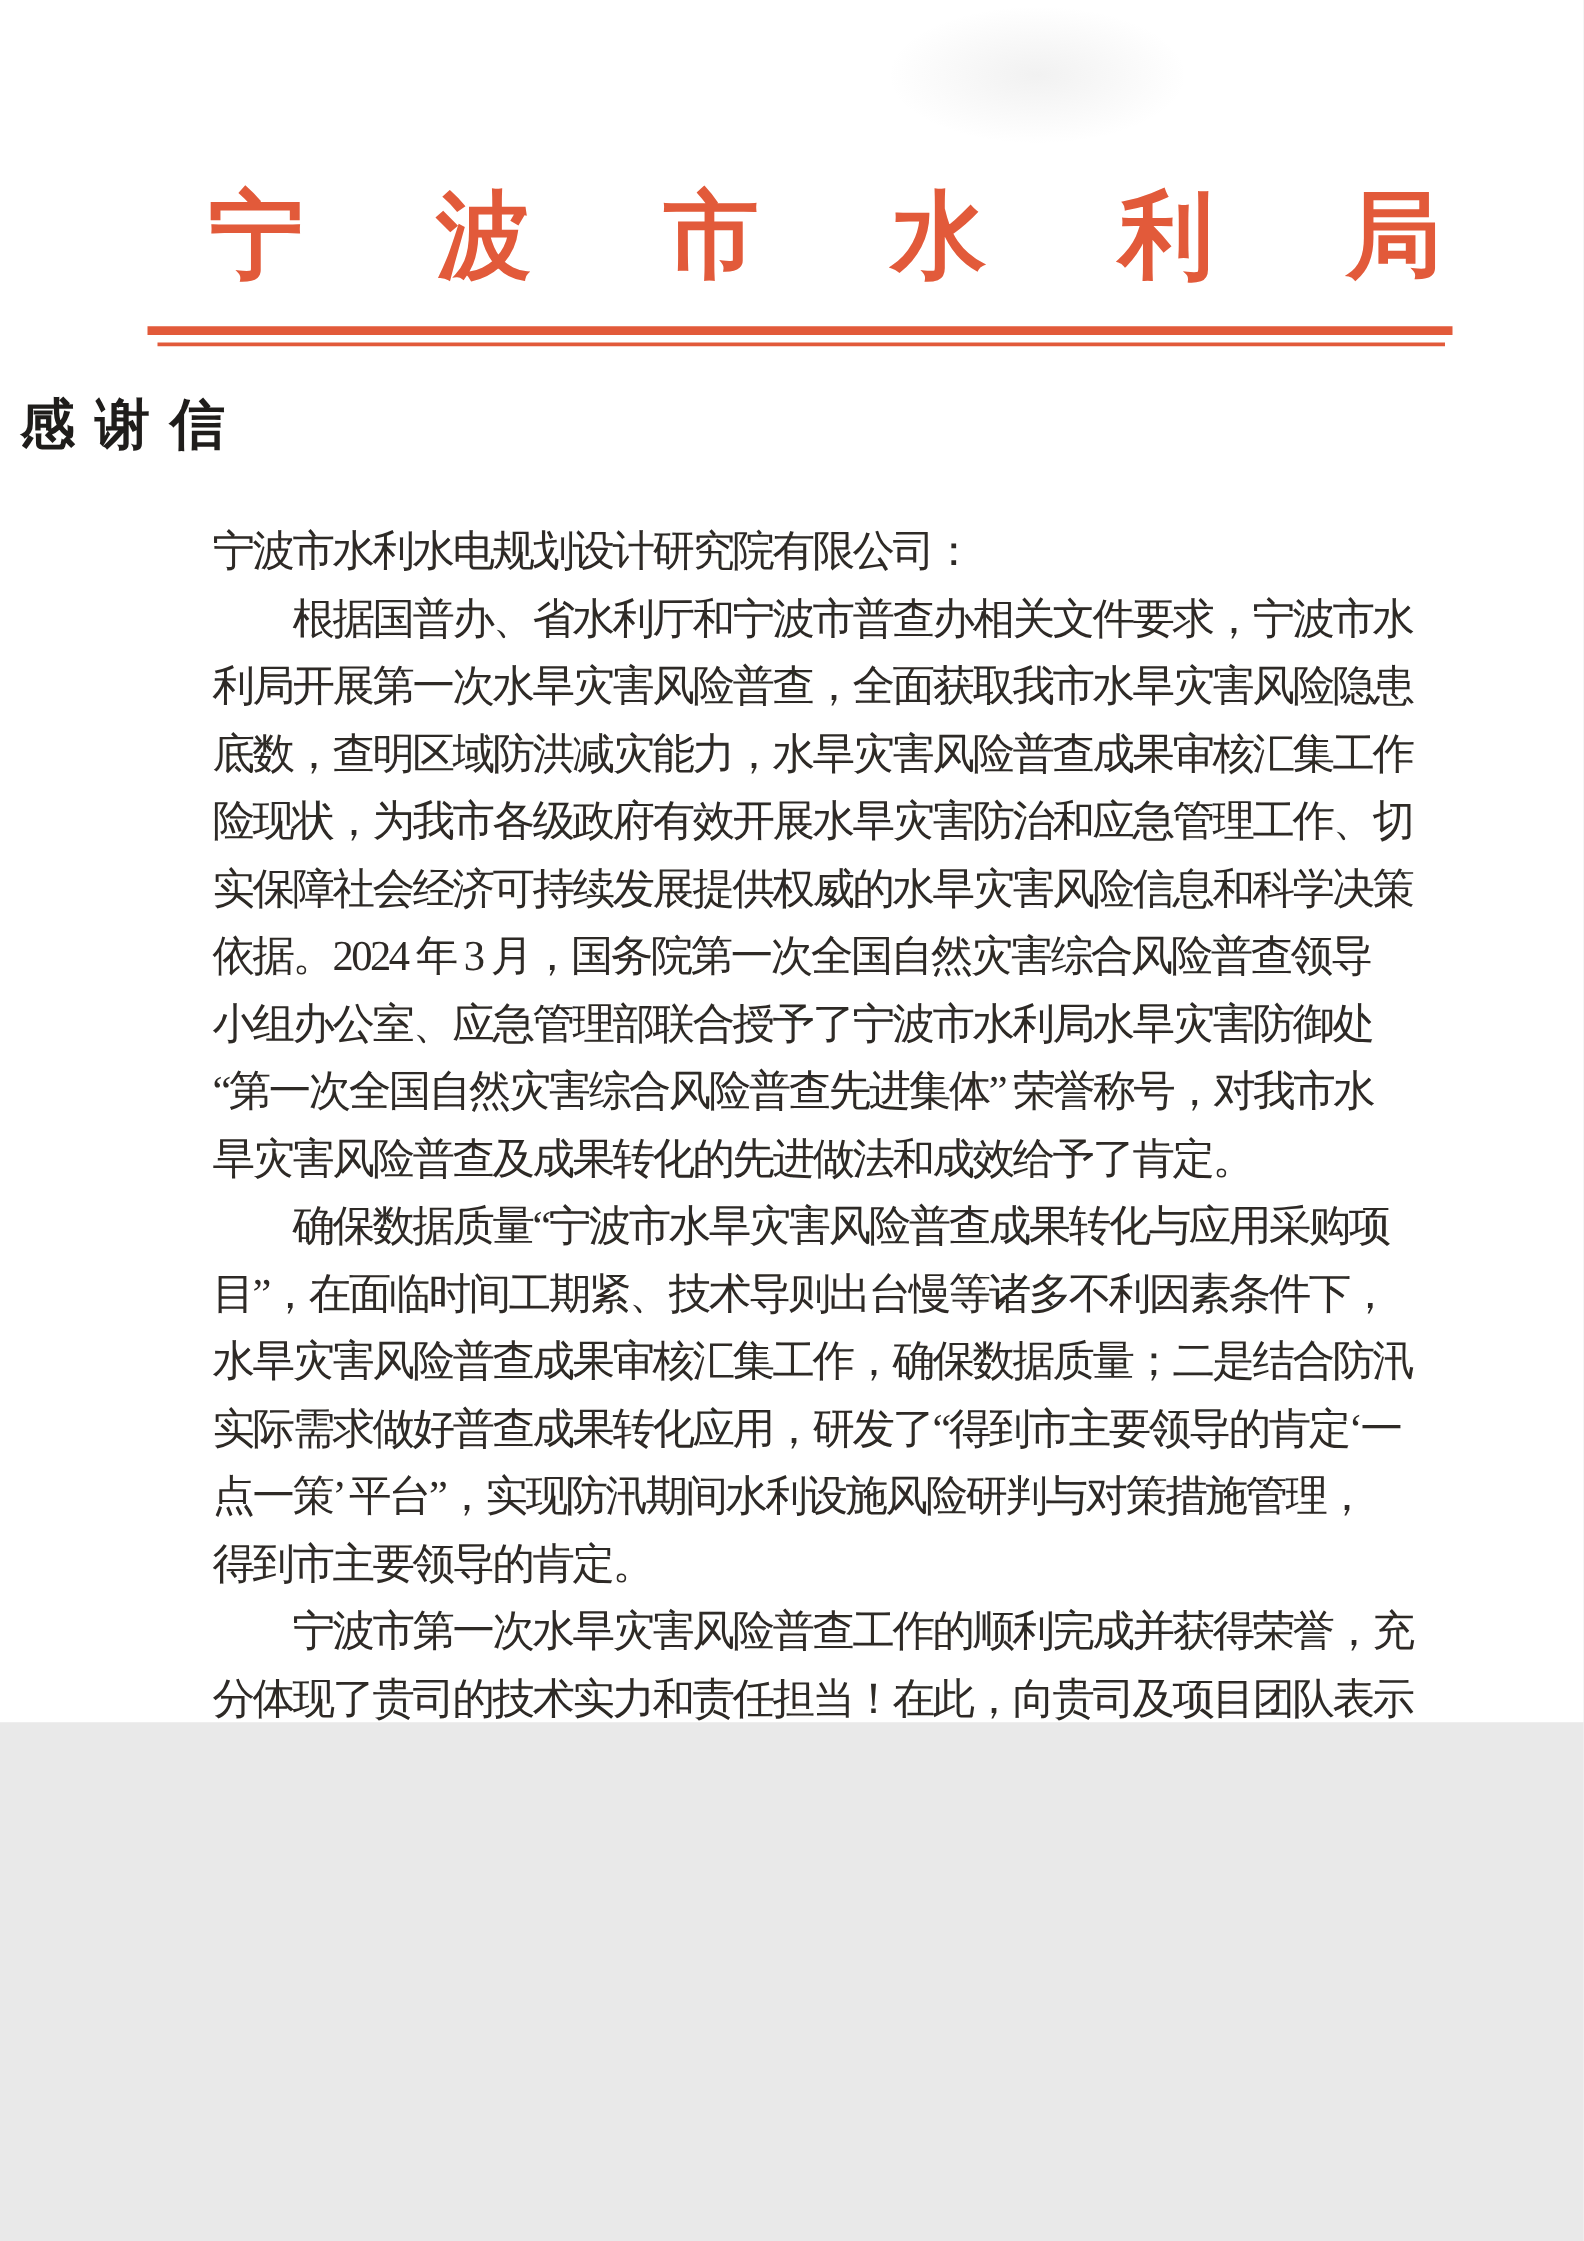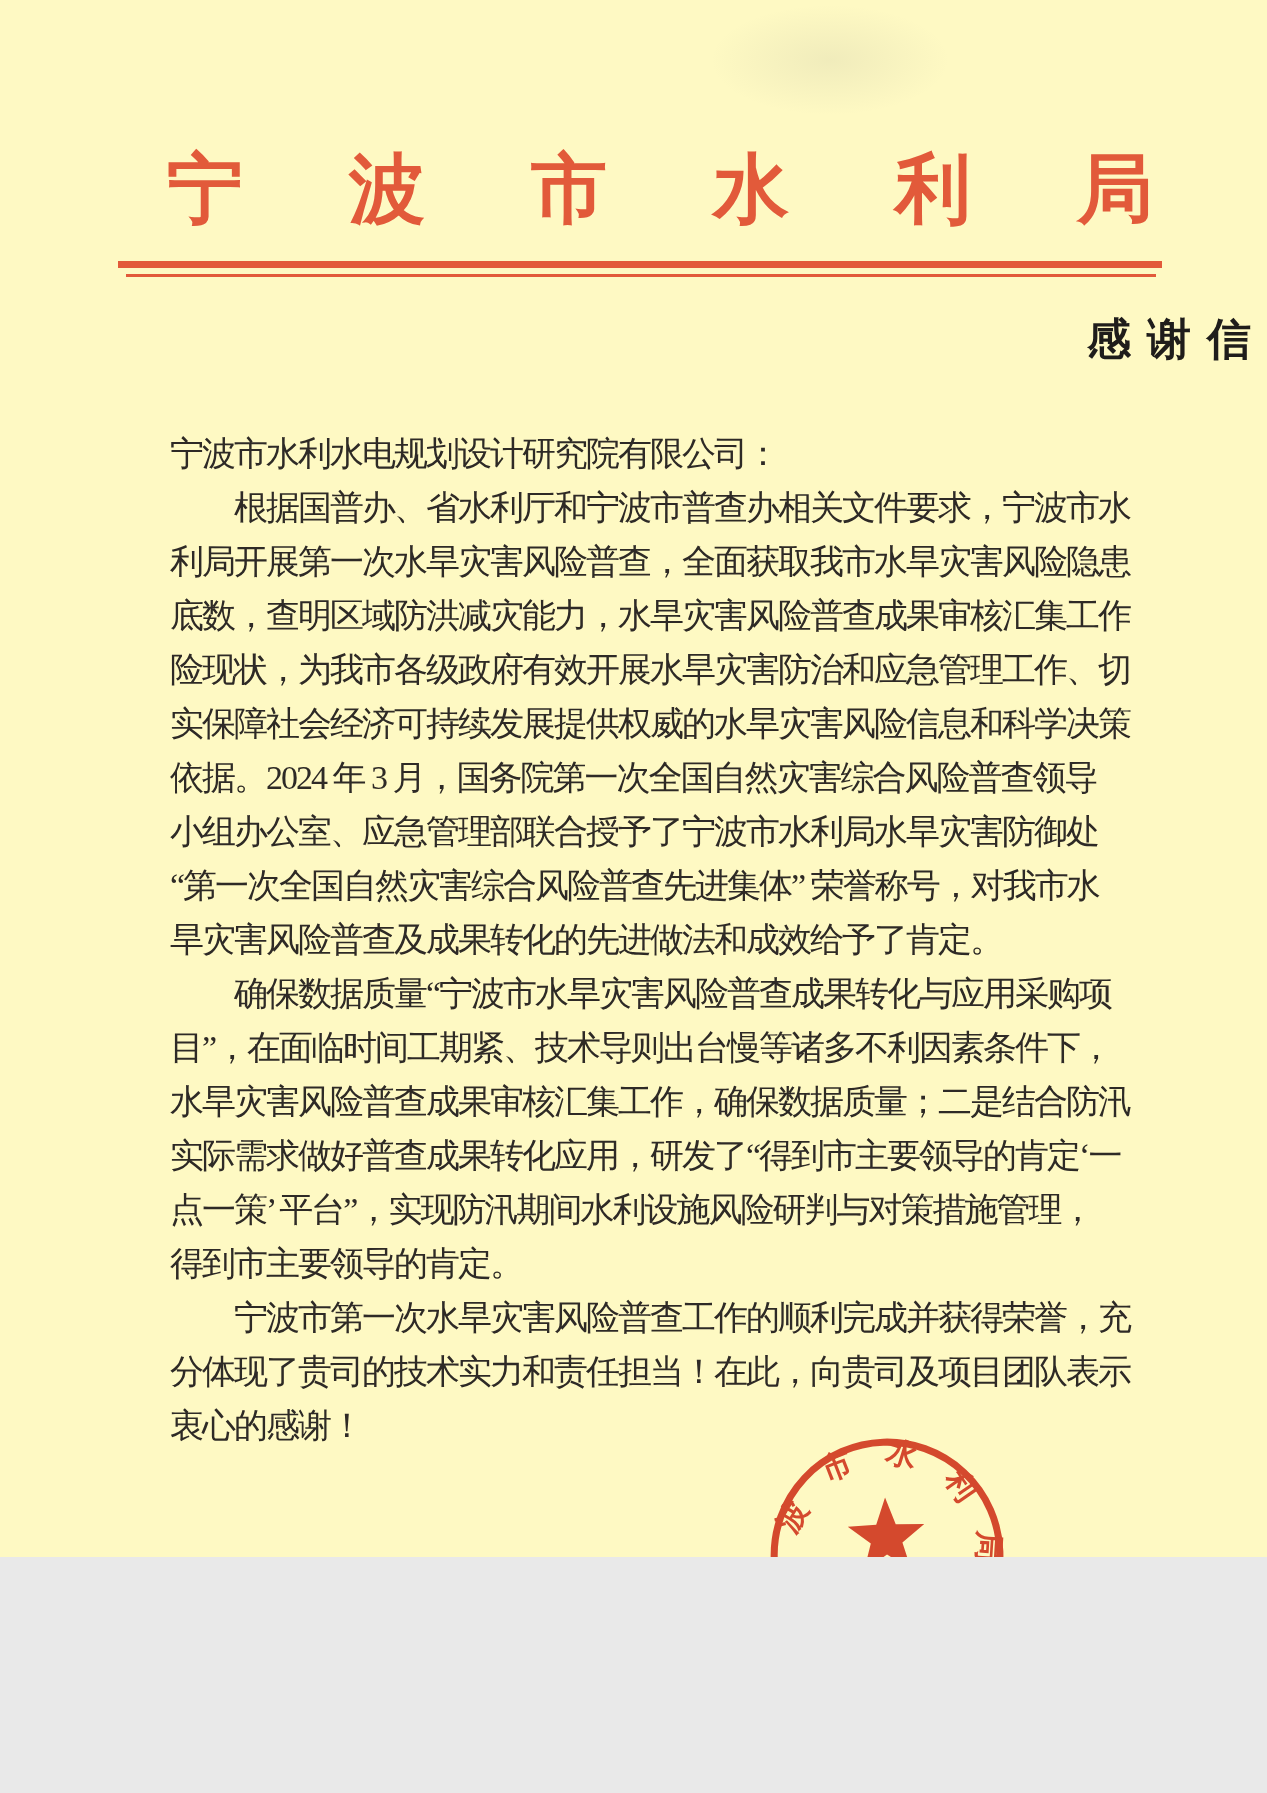--- a/index.html
+++ b/index.html
@@ -1,20 +1,20 @@
 <!DOCTYPE html>
 <html><head>
 <meta charset="utf-8">
 <style>
   html,body { margin:0; padding:0; background:#e9e9e9; }
   .page {
     position:relative;
-    width:1267px; height:1557px;
+    width:1267px; height:1378px;
     margin:0 auto;
-    background:#fef9c3;
+    background:#ffffff;
     font-family:"Liberation Serif","DejaVu Serif",serif;
     overflow:hidden;
   }
   
   .smudge {
     position:absolute; left:700px; top:0; width:260px; height:120px;
     background:radial-gradient(ellipse at center, rgba(120,120,120,0.10), rgba(120,120,120,0) 65%);
     pointer-events:none;
   }
   .agency {
@@ -22,27 +22,27 @@
     font-size:76px; font-weight:bold; color:#e25a3a;
     letter-spacing:106px; white-space:nowrap; line-height:1.1;
   }
   .rule { position:absolute; background:#e25a3a; }
   .rule.header-thick { left:118px; top:261px; width:1044px; height:7px; }
   .rule.header-thin  { left:126px; top:274px; width:1030px; height:3px; }
   .rule.footer-thin  { left:126px; top:1652px; width:1030px; height:3px; }
   .rule.footer-thick { left:120px; top:1663px; width:1044px; height:7px; }
   .title {
     position:absolute; left:0; top:310px; width:100%;
-    text-align:right; font-size:44px; font-weight:bold;
+    text-align:left; font-size:44px; font-weight:bold;
     color:#1f1d1b; letter-spacing:16px; padding-left:16px;
     box-sizing:border-box;
   }
   .body-block {
     position:absolute; left:170px; top:415px; width:975px;
-    font-size:34px; color:#2e2a26; letter-spacing:-2px;margin-top:12px;
+    font-size:34px; color:#2e2a26; letter-spacing:-2px;
   }
   .body-block .line { height:54px; line-height:54px; white-space:nowrap; }
   .signature {
     position:absolute; left:666px; top:1560px;
     font-size:34px; color:#2e2a26; line-height:44px; white-space:nowrap;
     letter-spacing:0.5px; z-index:2;
   }
   .date {
     position:absolute; left:781px; top:1617px;
     font-size:34px; color:#2e2a26; line-height:44px; white-space:nowrap;

